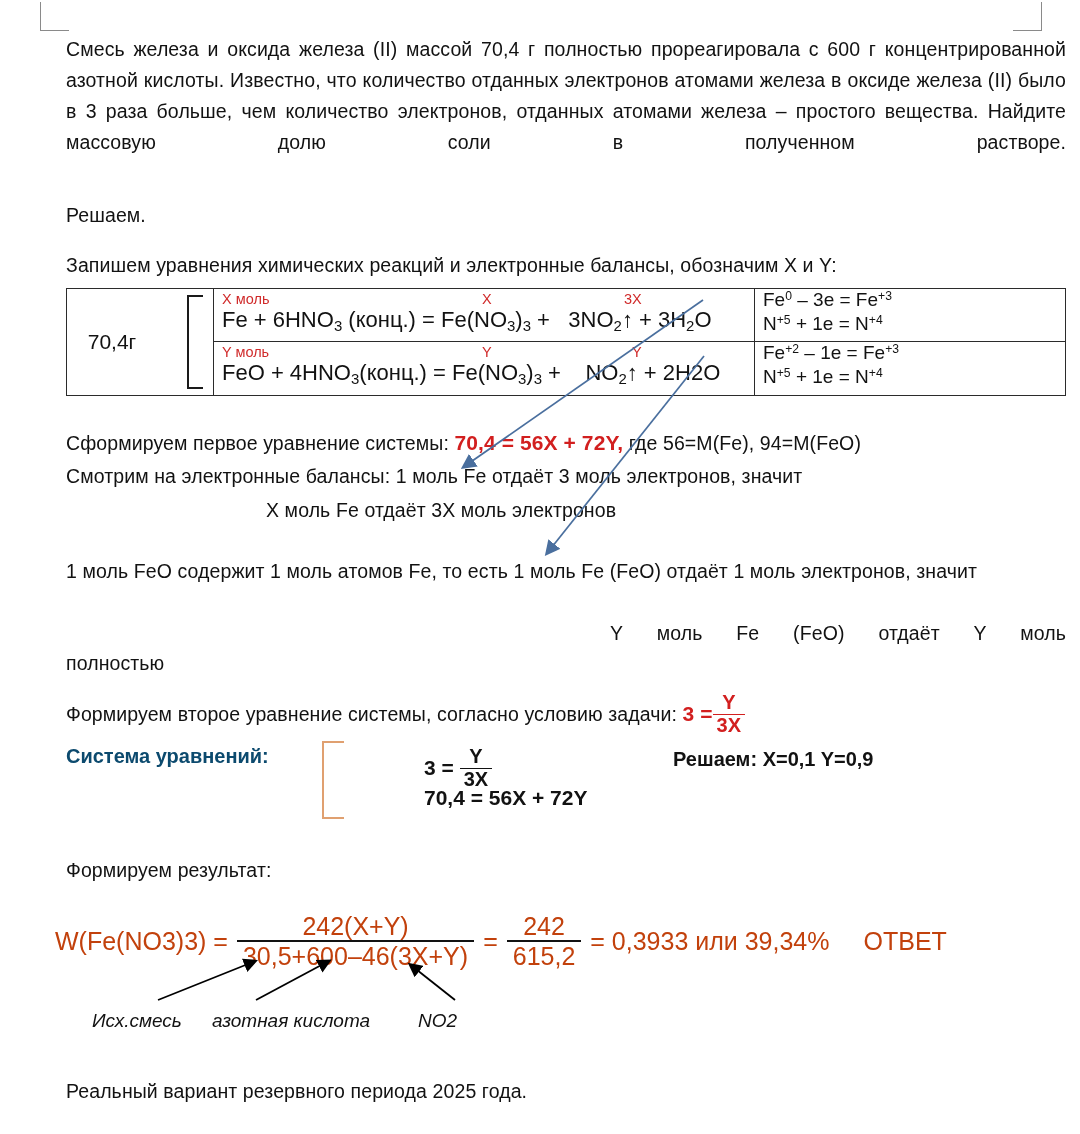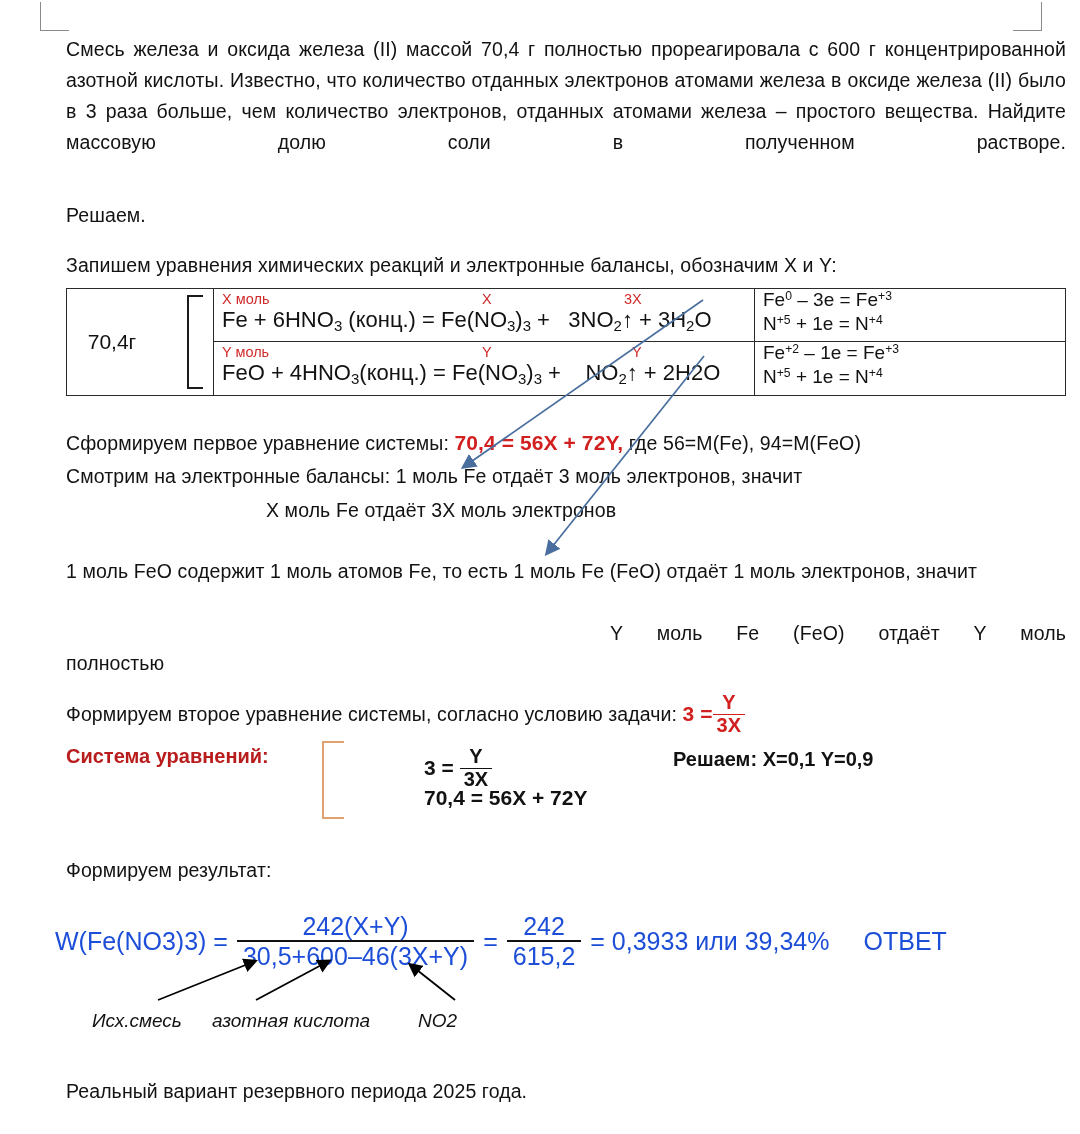--- a/index.html
+++ b/index.html
@@ -135,21 +135,21 @@
   .frac .num { display: block; padding: 0 4px; }
   .frac .den { display: block; padding: 0 4px; border-top: 1.6px solid currentColor; }
 
   
   .sys-label {
     position: absolute;
     left: 66px;
     top: 745px;
     font-size: 20px;
     font-weight: bold;
-    color: #b91c1c;
+    color: #0c4a6e;
   }
   .sys-brace {
     position: absolute;
     left: 322px;
     top: 741px;
     width: 22px;
     height: 78px;
     border-left: 2.4px solid #e0a070;
     border-top: 2.4px solid #e0a070;
     border-bottom: 2.4px solid #e0a070;
@@ -181,21 +181,21 @@
     white-space: nowrap;
     margin-left: 8px;
   }
 
   
   .result {
     position: absolute;
     left: 55px;
     top: 912px;
     font-size: 25px;
-    color: #1d4ed8;
+    color: #c2410c;
     white-space: nowrap;
     display: flex;
     align-items: center;
   }
   .result .bigfrac {
     display: inline-block;
     text-align: center;
     line-height: 1.12;
     margin: 0 9px;
   }

